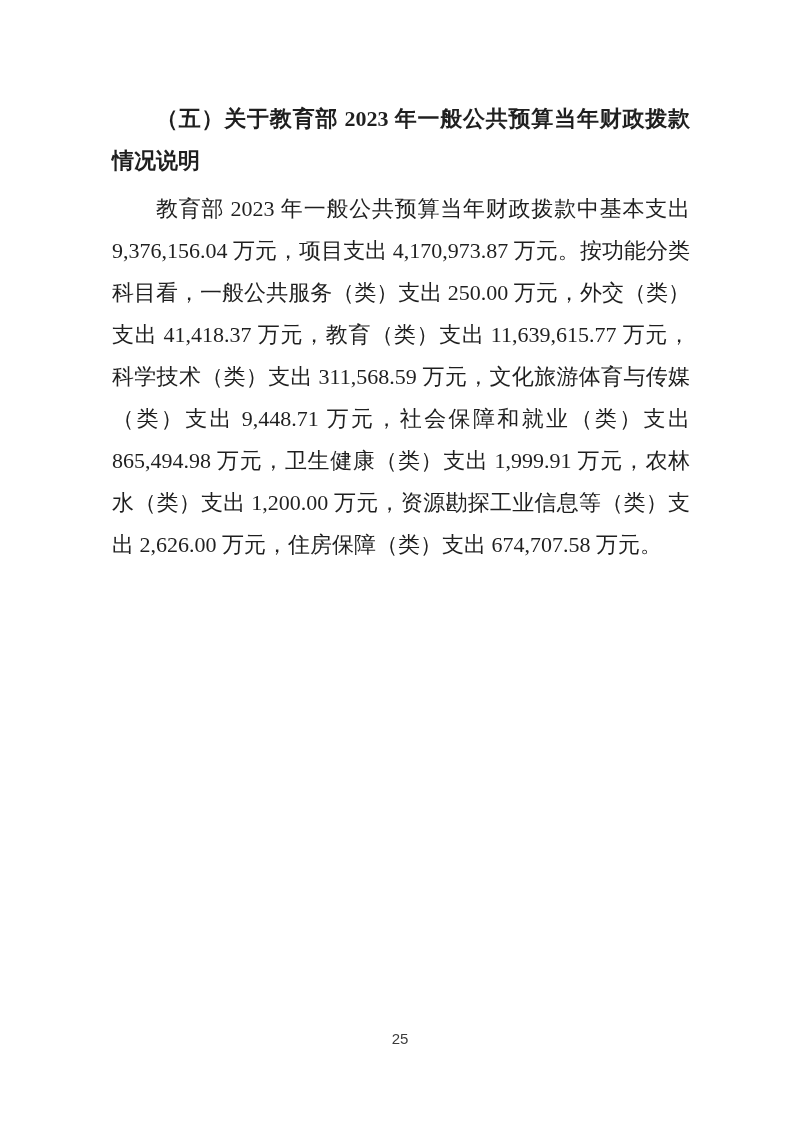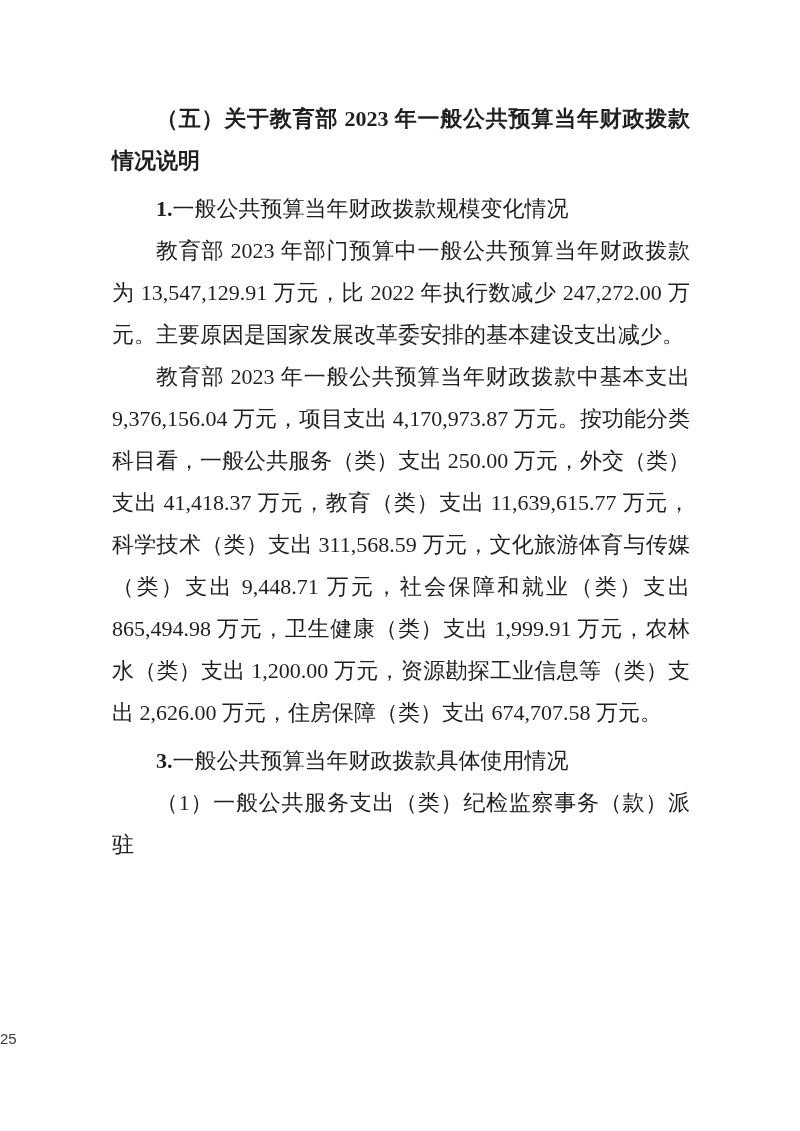--- a/index.html
+++ b/index.html
@@ -37,44 +37,37 @@
     font-weight: bold;
   }
   .sec-3 .subheading {
     margin-top: 6px;
   }
   .pagenum {
     position: absolute;
     left: 0;
     right: 0;
     top: 1030px;
+    text-align: center;
     font-family: "Liberation Sans", "DejaVu Sans", sans-serif;
     font-size: 15px;
     color: #3c3c3c;
   }
 </style>
 </head>
 <body>
 
 <div class="page">
   <div class="doc">
 
     <p class="heading">（五）关于教育部 2023 年一般公共预算当年财政拨款情况说明</p>
 
 
-    <div class="sec-1">
-      <p class="subheading"><span class="subnum">1.</span><span>一般公共预算当年财政拨款规模变化情况</span></p>
-      <p>教育部 2023 年部门预算中一般公共预算当年财政拨款为 13,547,129.91 万元，比 2022 年执行数减少 247,272.00 万元。主要原因是国家发展改革委安排的基本建设支出减少。</p>
-    </div>
 
     <div class="sec-2">
       <p>教育部 2023 年一般公共预算当年财政拨款中基本支出 9,376,156.04 万元，项目支出 4,170,973.87 万元。按功能分类科目看，一般公共服务（类）支出 250.00 万元，外交（类）支出 41,418.37 万元，教育（类）支出 11,639,615.77 万元，科学技术（类）支出 311,568.59 万元，文化旅游体育与传媒（类）支出 9,448.71 万元，社会保障和就业（类）支出 865,494.98 万元，卫生健康（类）支出 1,999.91 万元，农林水（类）支出 1,200.00 万元，资源勘探工业信息等（类）支出 2,626.00 万元，住房保障（类）支出 674,707.58 万元。</p>
     </div>
 
-    <div class="sec-3">
-      <p class="subheading"><span class="subnum">3.</span><span>一般公共预算当年财政拨款具体使用情况</span></p>
-      <p>（1）一般公共服务支出（类）纪检监察事务（款）派驻</p>
-    </div>
 
   </div>
 </div>
 
 <div class="pagenum">25</div>
 
 </body></html>

